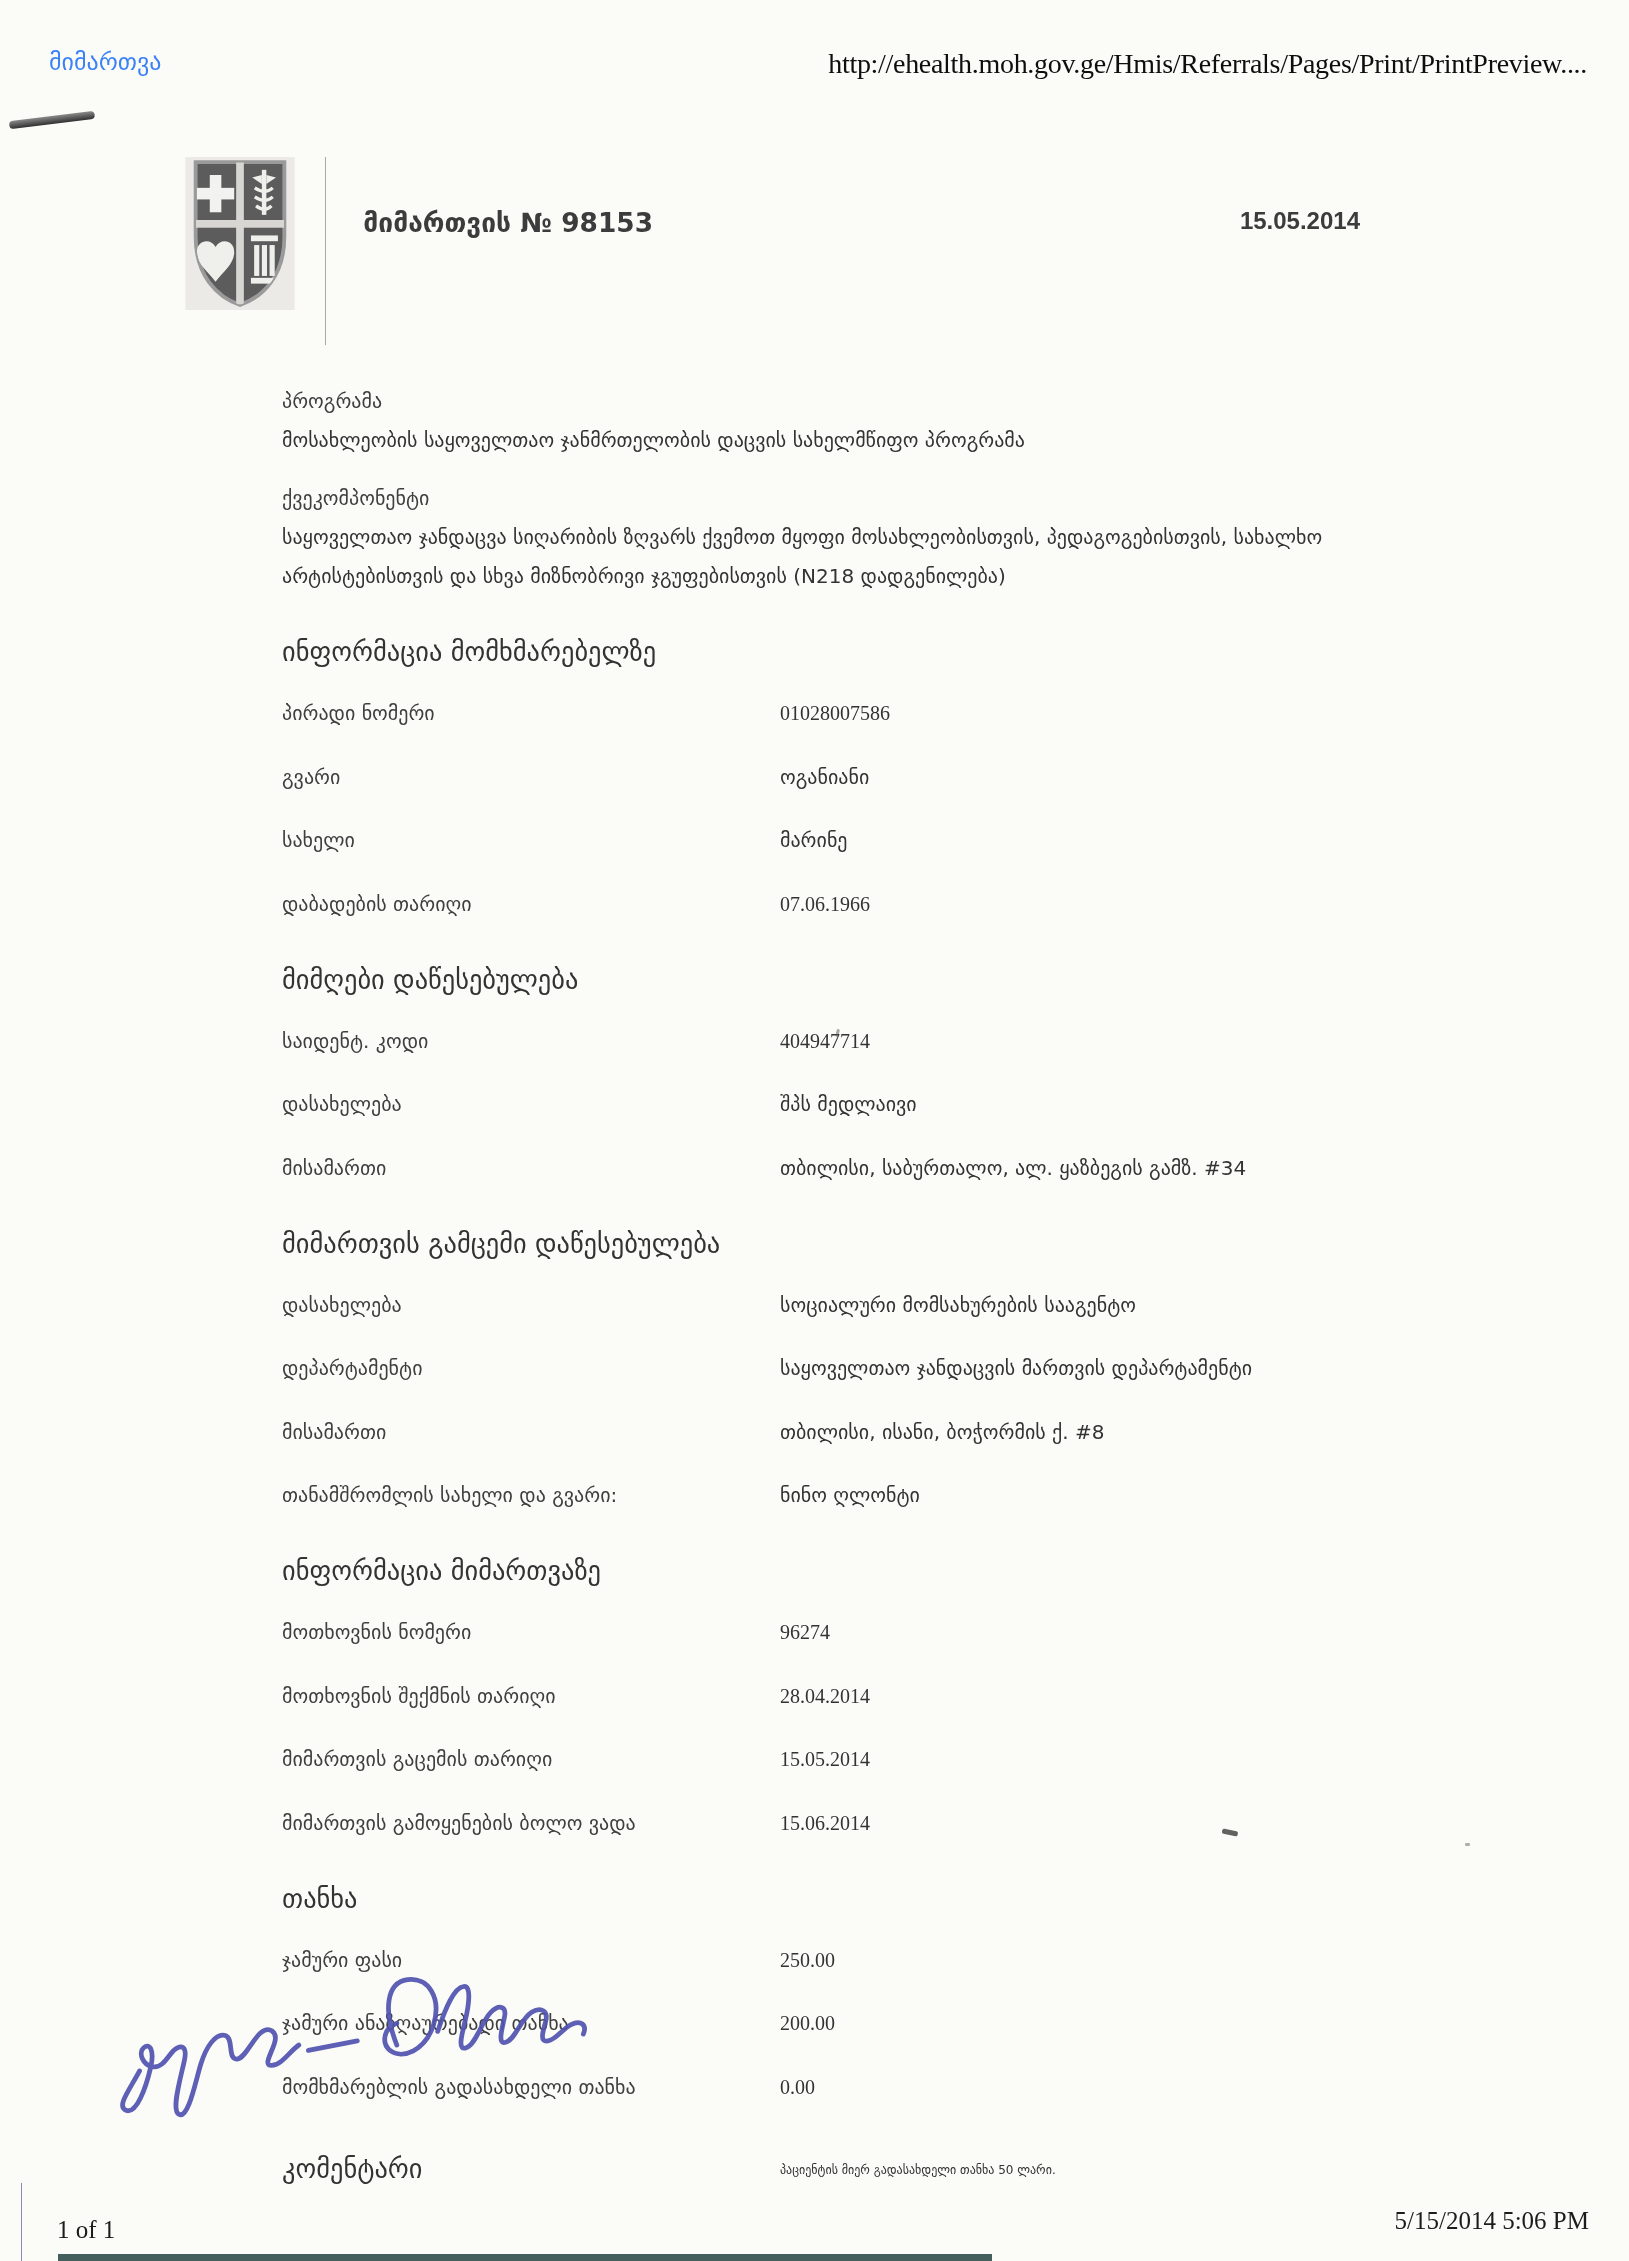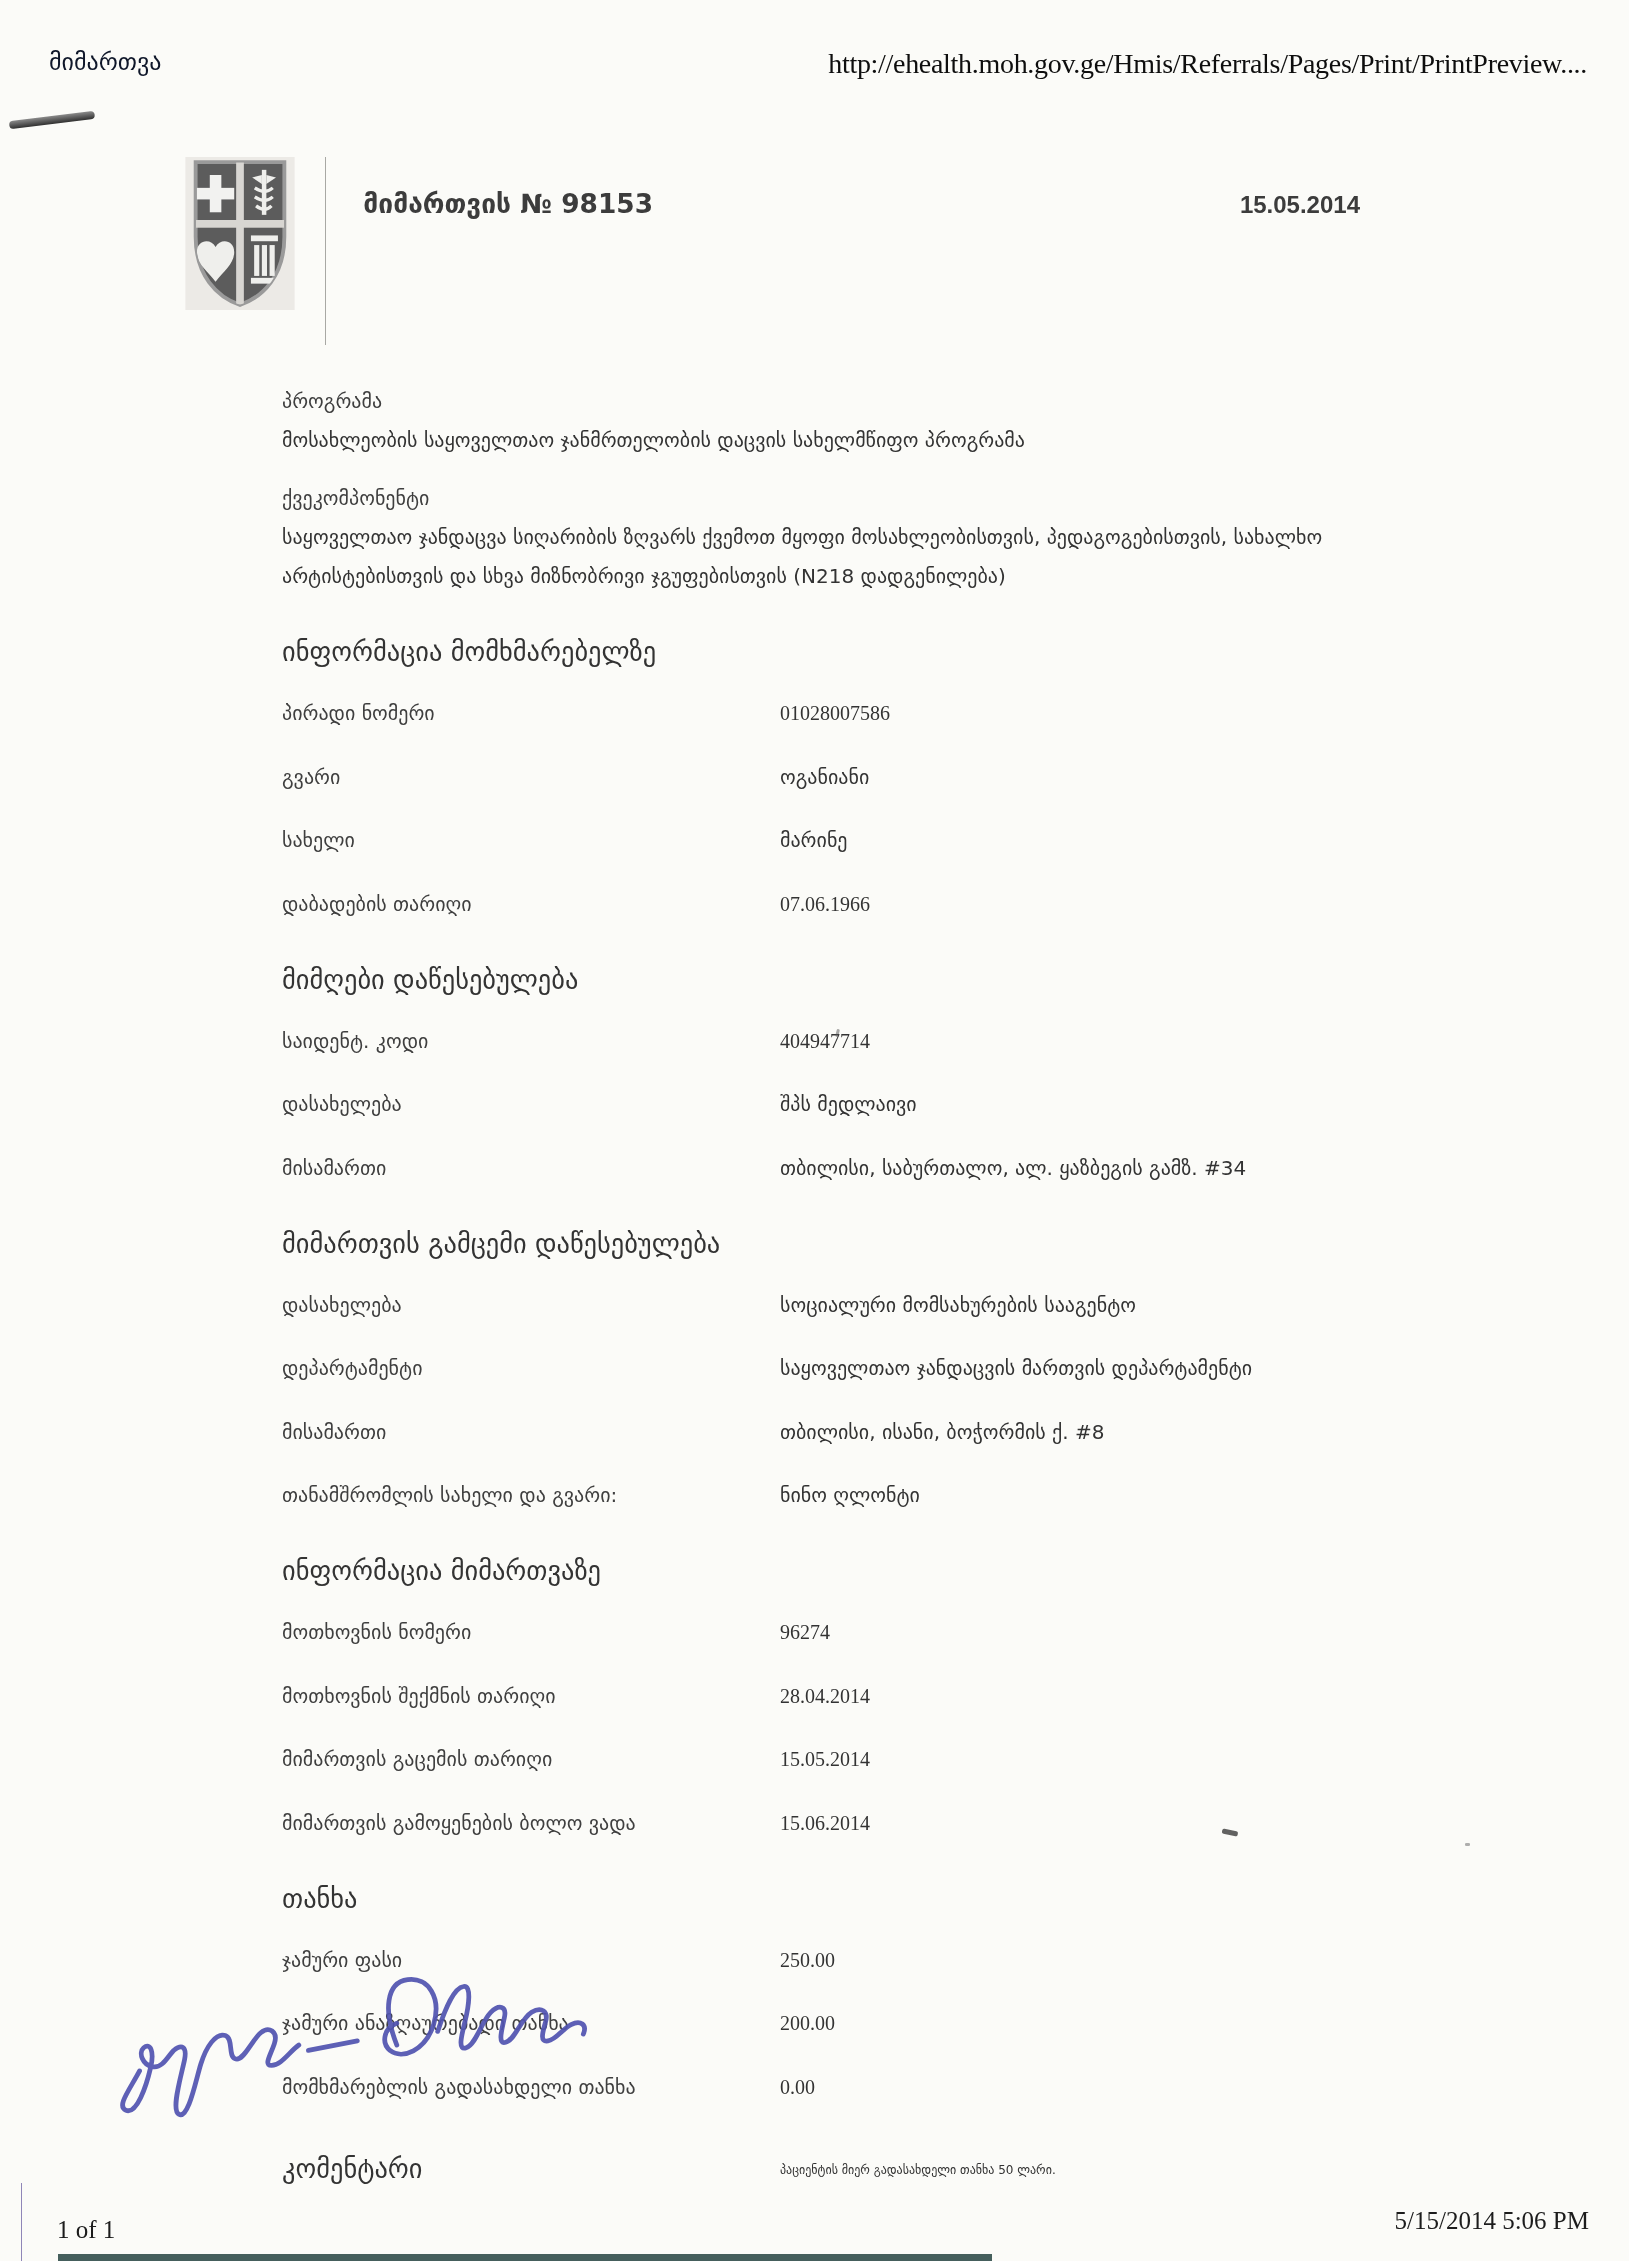--- a/index.html
+++ b/index.html
@@ -3,28 +3,28 @@
 <meta charset="utf-8">
 <style>
   html,body{margin:0;padding:0;}
   body{
     width:1630px;height:2261px;position:relative;overflow:hidden;
     background:#fbfbf8;
     font-family:"DejaVu Sans",sans-serif;color:#3a3a3a;
   }
   
   .browser-bar{display:flex;justify-content:space-between;align-items:flex-start;padding:48px 43px 0 49px;}
-  .browser-title{font-size:24px;color:#0f172a;}
+  .browser-title{font-size:24px;color:#3b82f6;}
   .browser-url{font-family:"Liberation Serif",serif;font-size:28px;color:#0e0e0e;letter-spacing:-0.3px;}
 
   
   .doc-header{margin:77px 270px 0 185px;display:flex;align-items:flex-start;}
   .logo{width:110px;height:153px;flex:none;}
   .header-divider{width:1.3px;height:188px;background:#a8a8a4;margin-left:30px;flex:none;}
-  .referral-line{flex:1;display:flex;justify-content:space-between;align-items:flex-end;margin-left:37px;margin-top:31px;}
+  .referral-line{flex:1;display:flex;justify-content:space-between;align-items:flex-start;margin-left:37px;margin-top:50px;}
   .referral-no{font-size:26.4px;font-weight:600;color:#3c3c3c;}
   .header-date{font-size:24px;font-weight:700;color:#3c3c3c;font-family:"Liberation Sans",sans-serif;}
 
   
   .content{margin:37px 257px 0 282px;}
   .row{display:flex;margin-bottom:24.5px;}
   .row .label{width:498px;flex:none;font-size:20px;line-height:1.95;color:#3f3f3f;}
   .row .value{flex:1;font-size:20px;line-height:1.95;color:#333;}
   .serifval{font-family:"Liberation Serif",serif;font-size:21px;}
   .section-title{font-size:26.4px;font-weight:400;color:#333;margin:40px 0 27px 0;}

